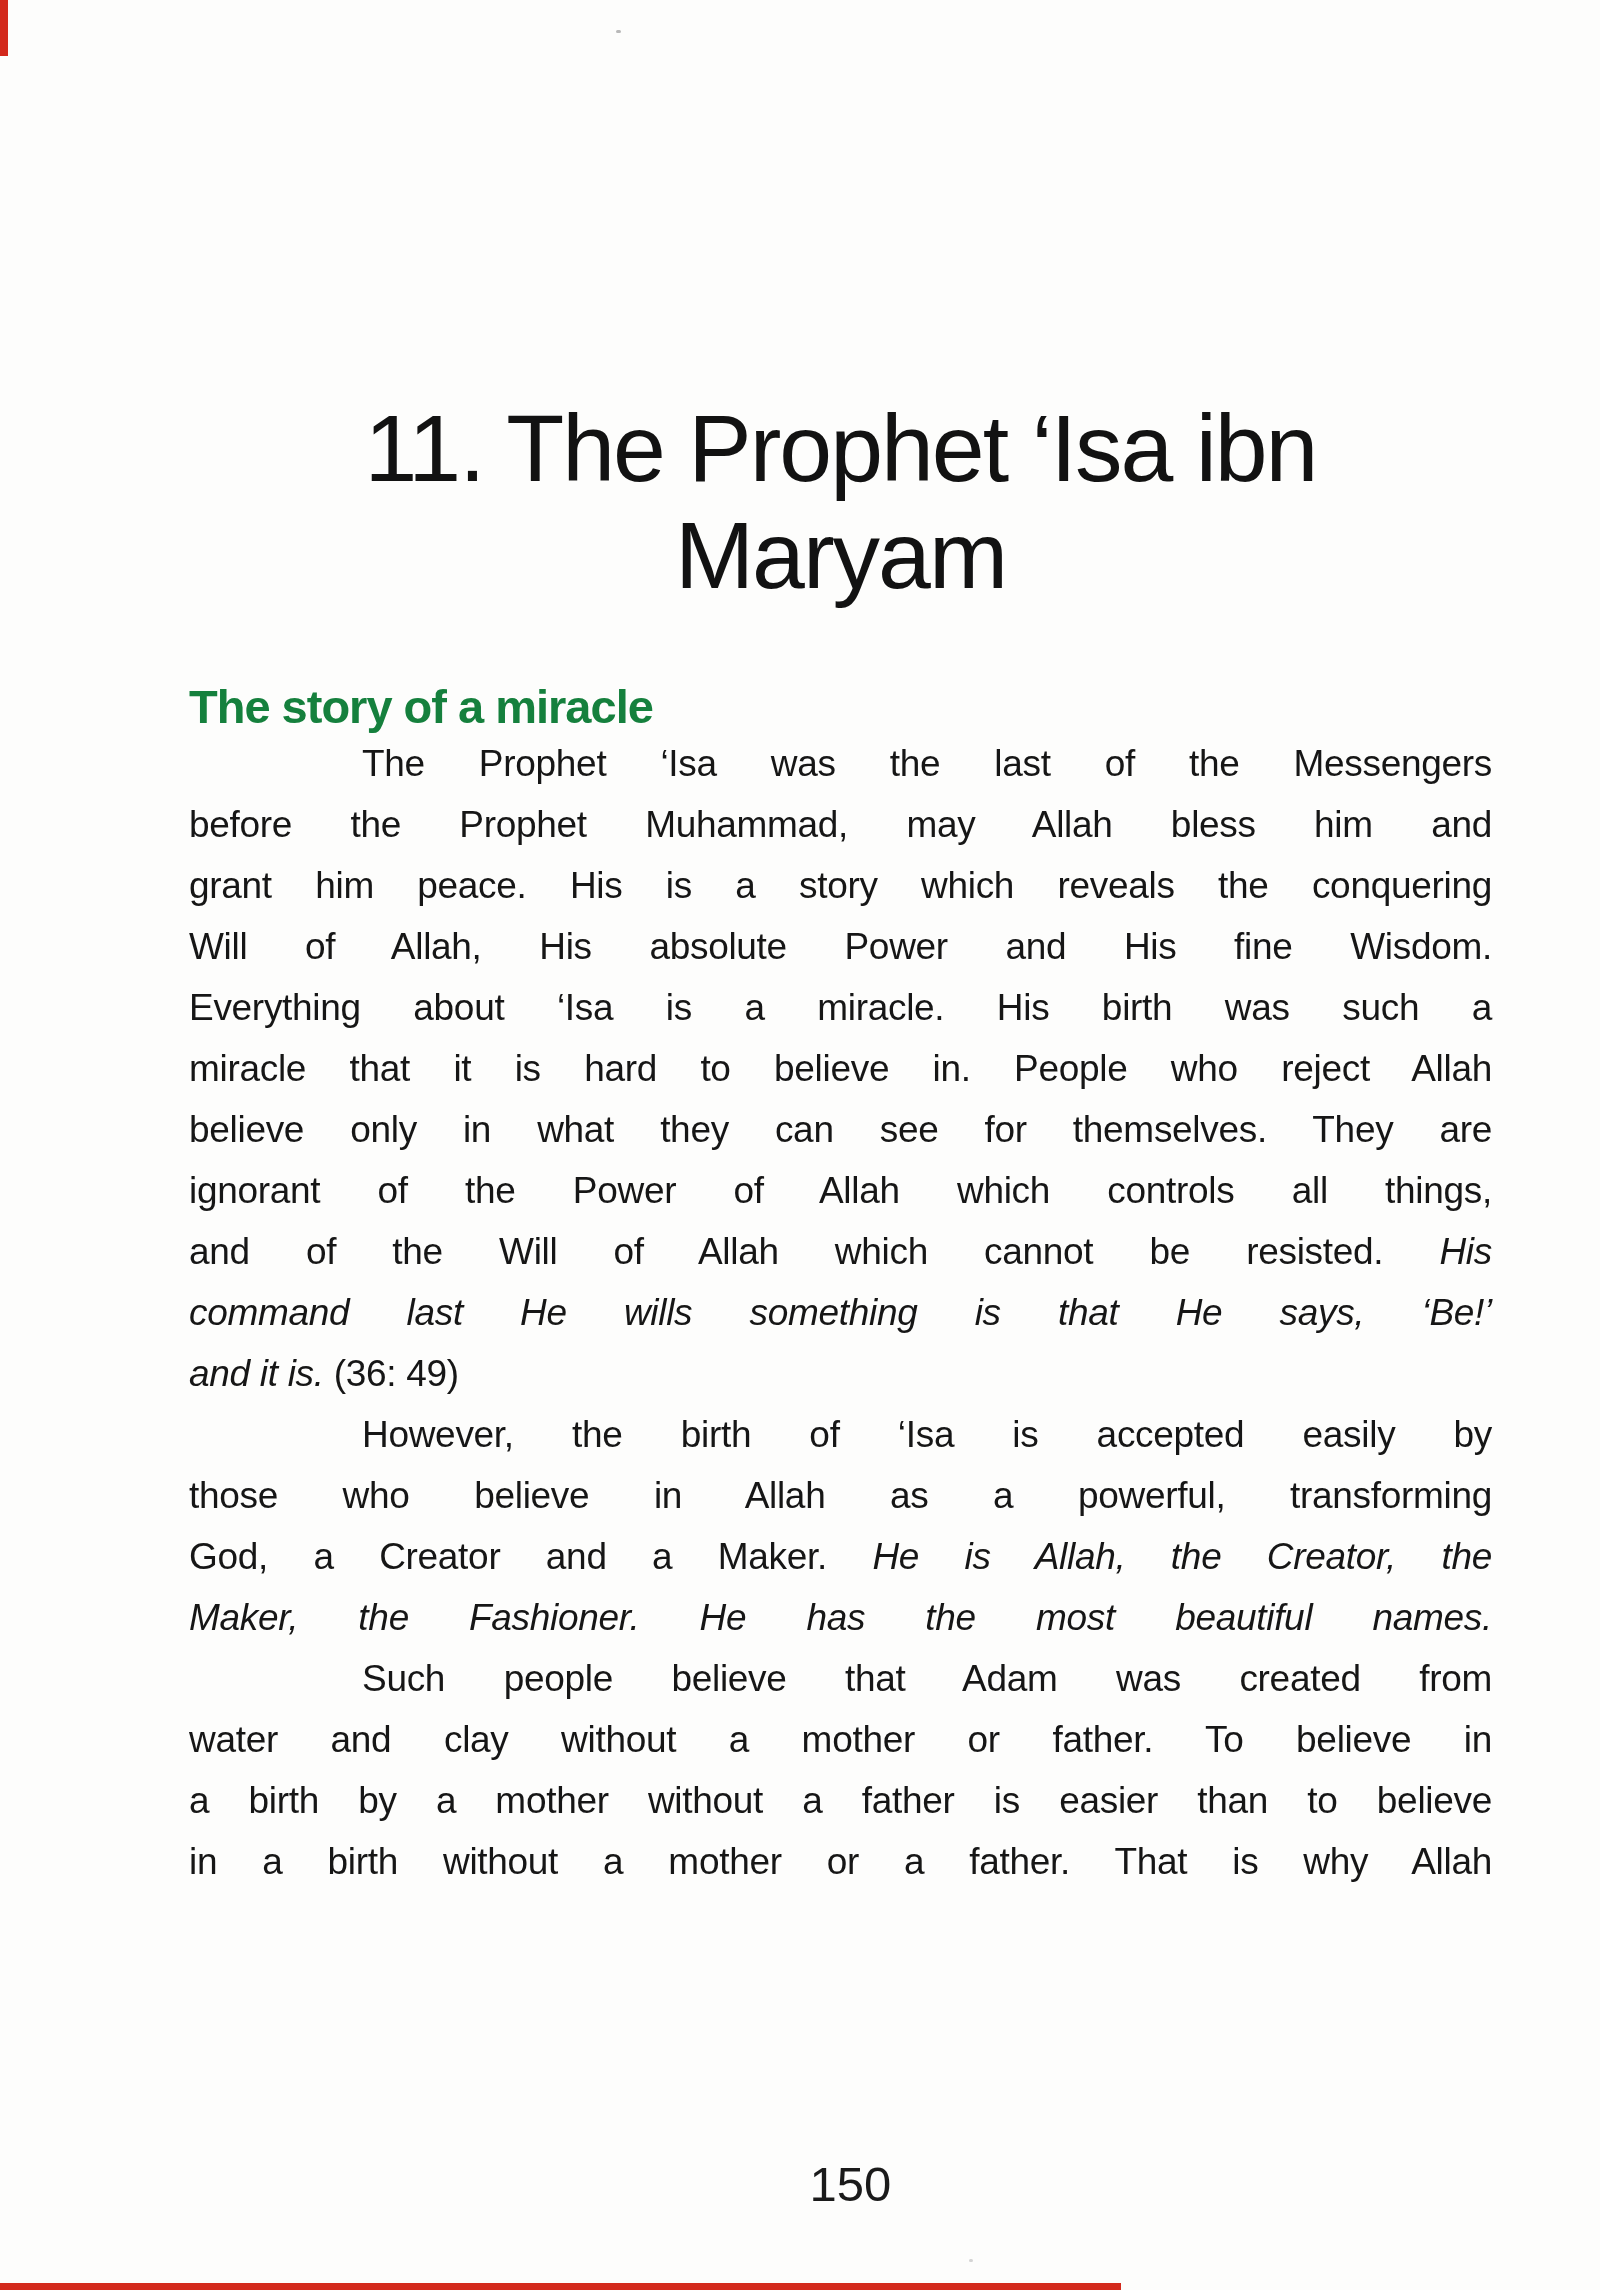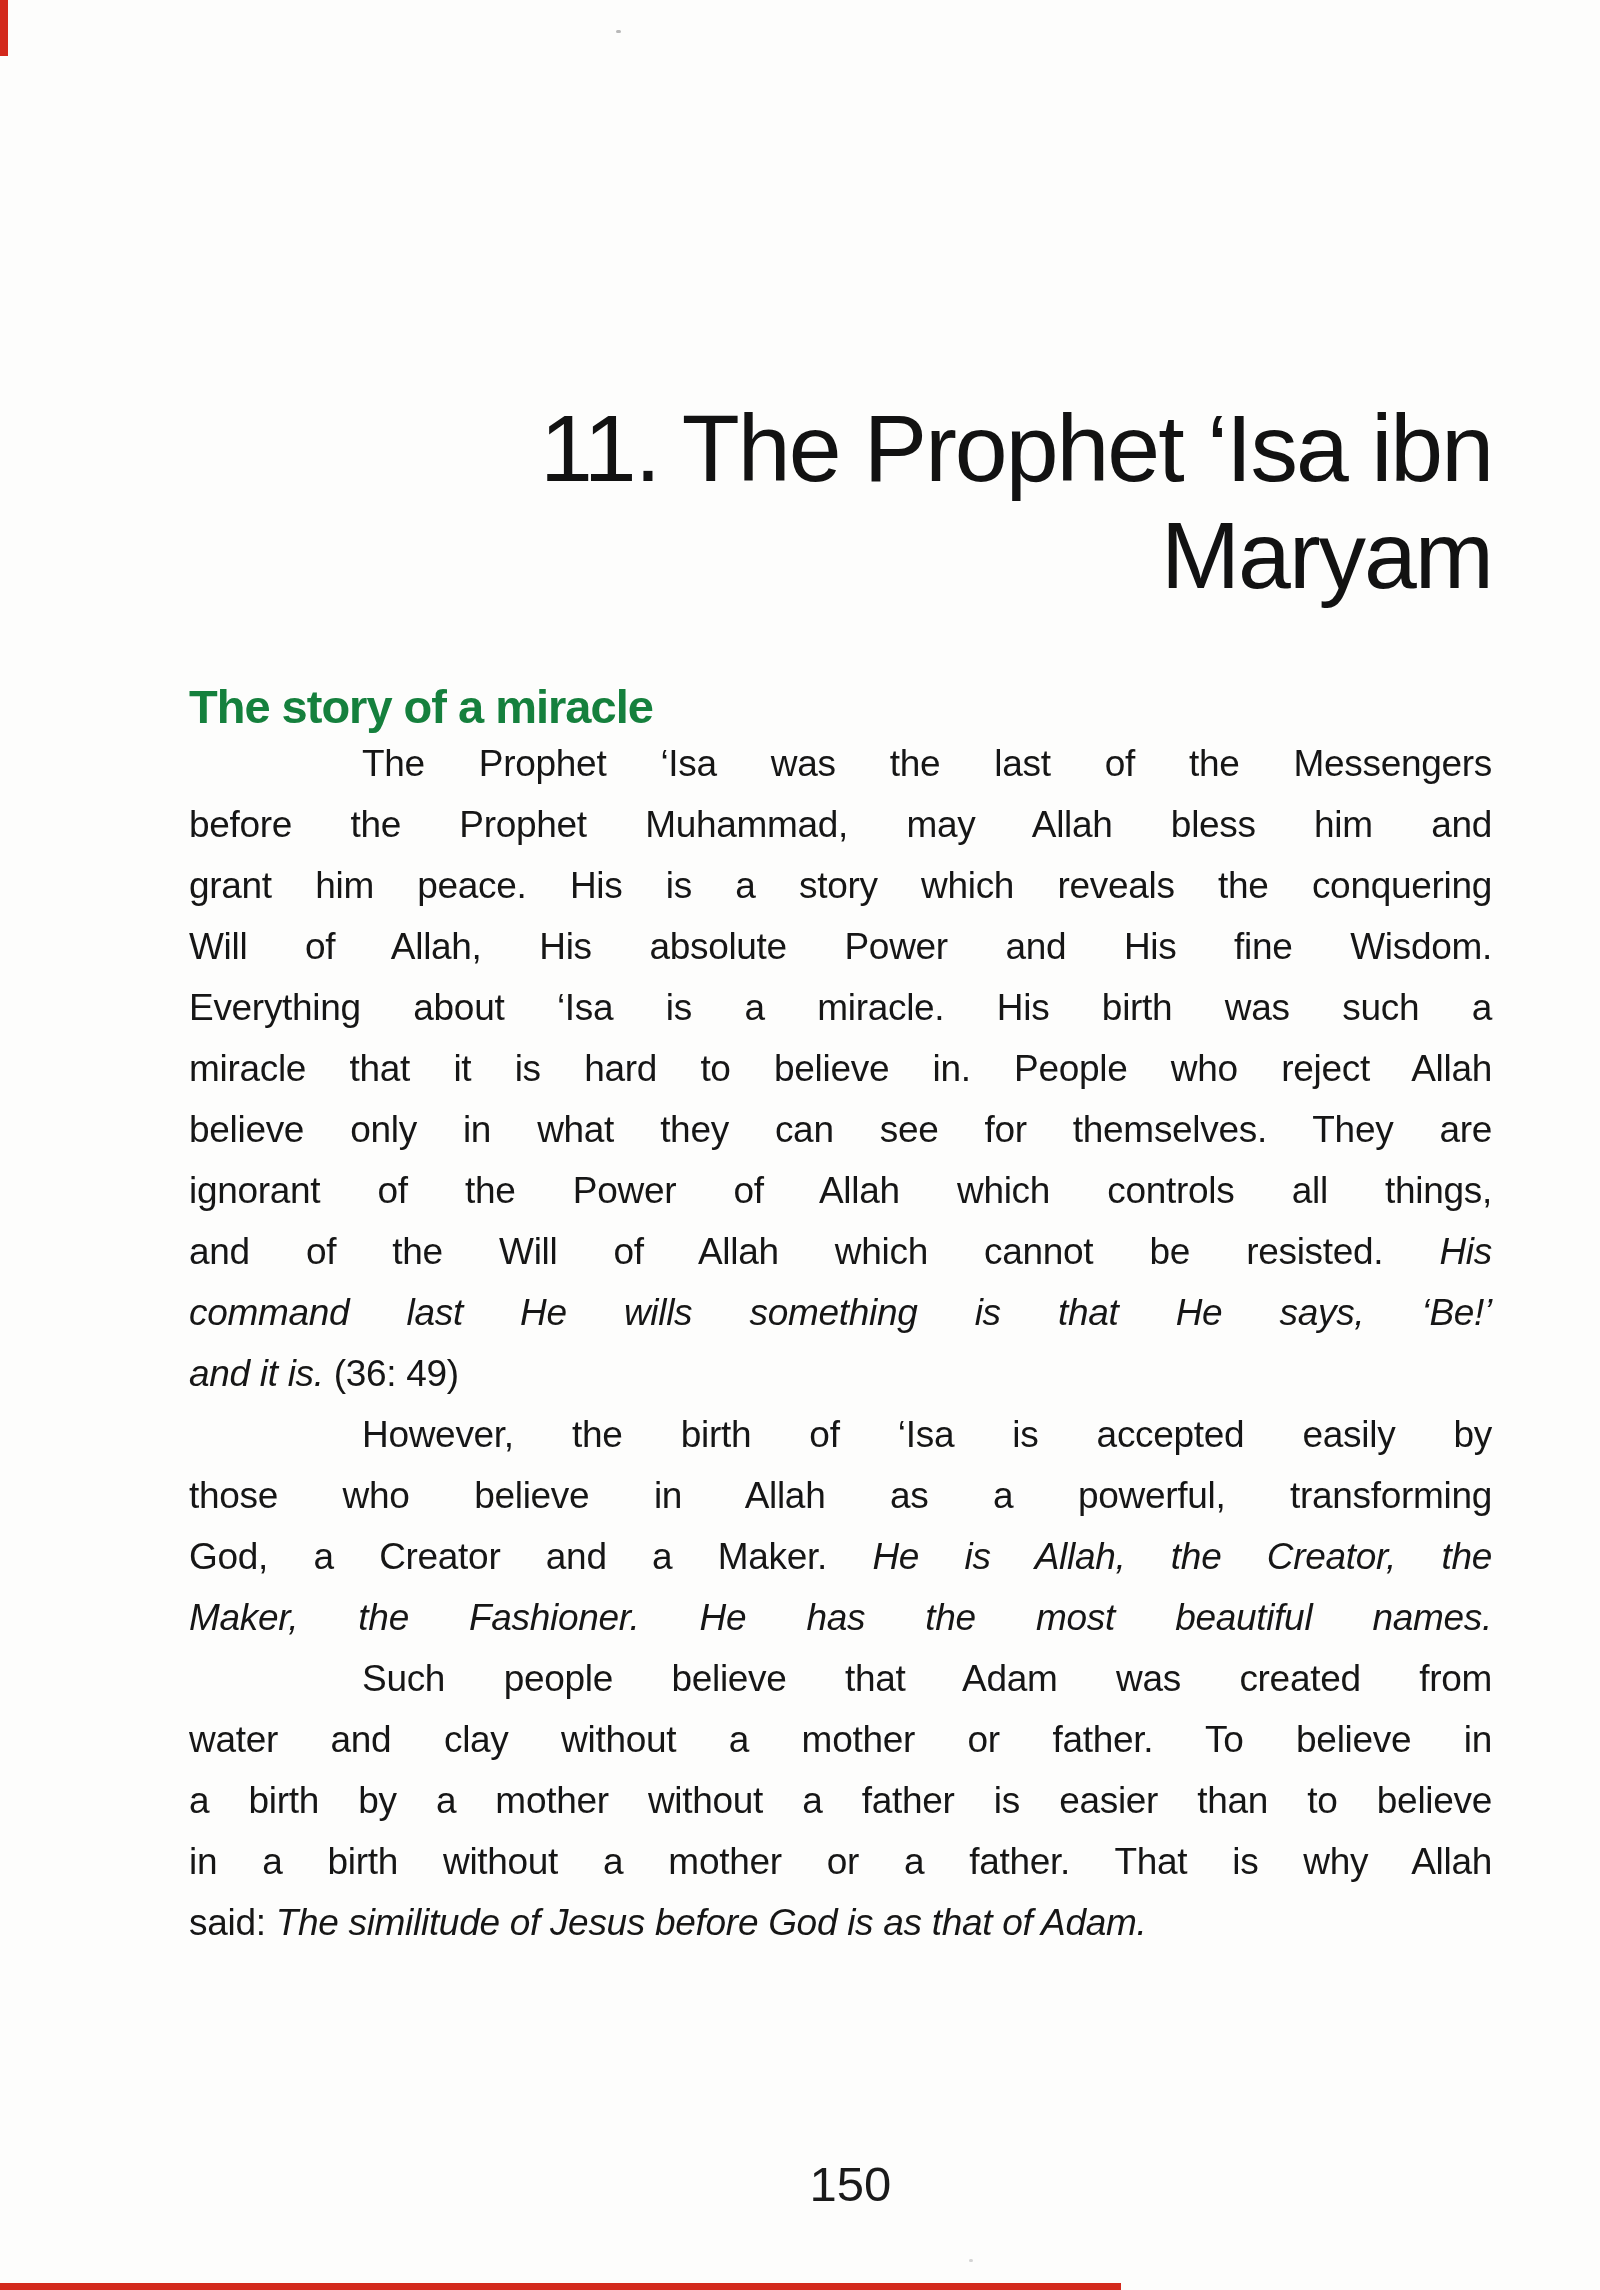--- a/index.html
+++ b/index.html
@@ -39,21 +39,21 @@
     border-radius: 2px;
   }
   .speck-1 { left: 616px; top: 29.6px;  width: 4.9px; height: 3px; }
   .speck-2 { left: 969px; top: 2259px; width: 3.9px; height: 3px; opacity: .6; }
 
   .chapter-title {
     position: absolute;
     left: 189px;
     top: 331px;
     width: 1303px;
-    text-align: right;
+    text-align: center;
     font-size: 95px;
     line-height: 107px;
     font-weight: 400;
     letter-spacing: -2px;
     color: #121212;
   }
   .section-heading {
     position: absolute;
     left: 189px;
     top: 641px;
@@ -129,19 +129,18 @@
       <div class="line"><span class="it">command last He wills something is that He says, ‘Be!’</span></div>
       <div class="line para-end"><span class="it">and it is.</span><span class=""> (36: 49)</span></div>
       <div class="line indent"><span class="">However, the birth of ‘Isa is accepted easily by</span></div>
       <div class="line"><span class="">those who believe in Allah as a powerful, transforming</span></div>
       <div class="line"><span class="">God, a Creator and a Maker. </span><span class="it">He is Allah, the Creator, the</span></div>
       <div class="line"><span class="it">Maker, the Fashioner. He has the most beautiful names.</span></div>
       <div class="line indent"><span class="">Such people believe that Adam was created from</span></div>
       <div class="line"><span class="">water and clay without a mother or father. To believe in</span></div>
       <div class="line"><span class="">a birth by a mother without a father is easier than to believe</span></div>
       <div class="line"><span class="">in a birth without a mother or a father. That is why Allah</span></div>
-      <div class="line para-end"><span class="">said: </span><span class="it">The similitude of Jesus before God is as that of Adam.</span></div>
     </div>
 
   <div class="page-number">150</div>
 
 </div>
 
 
 </body></html>

